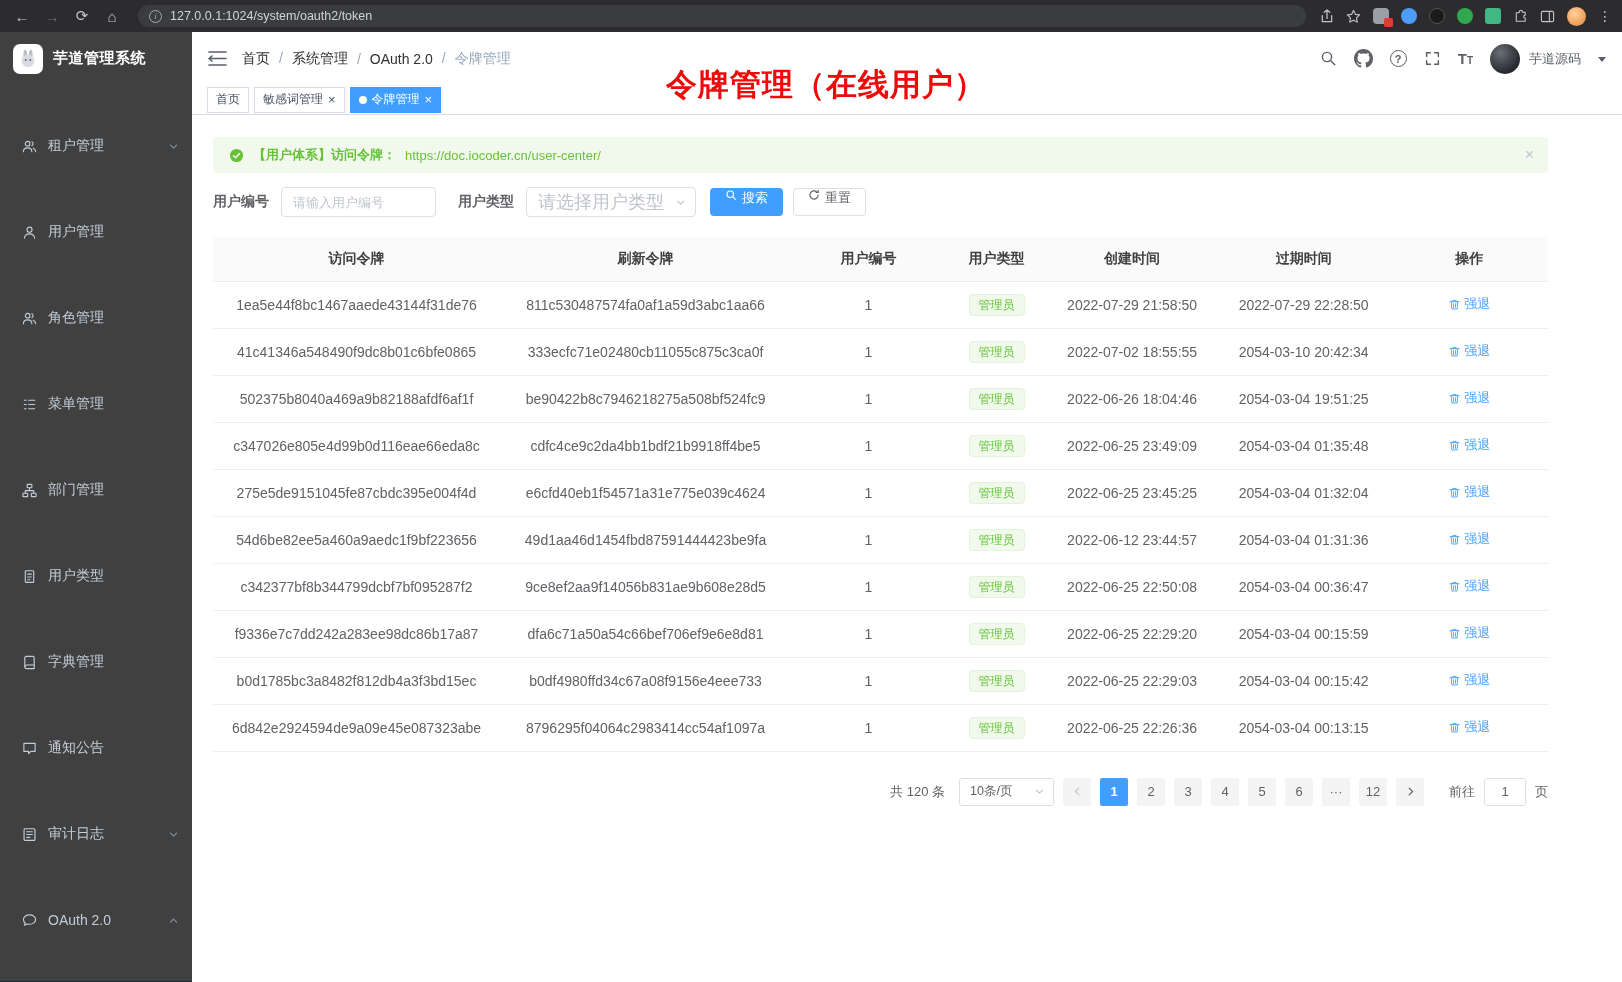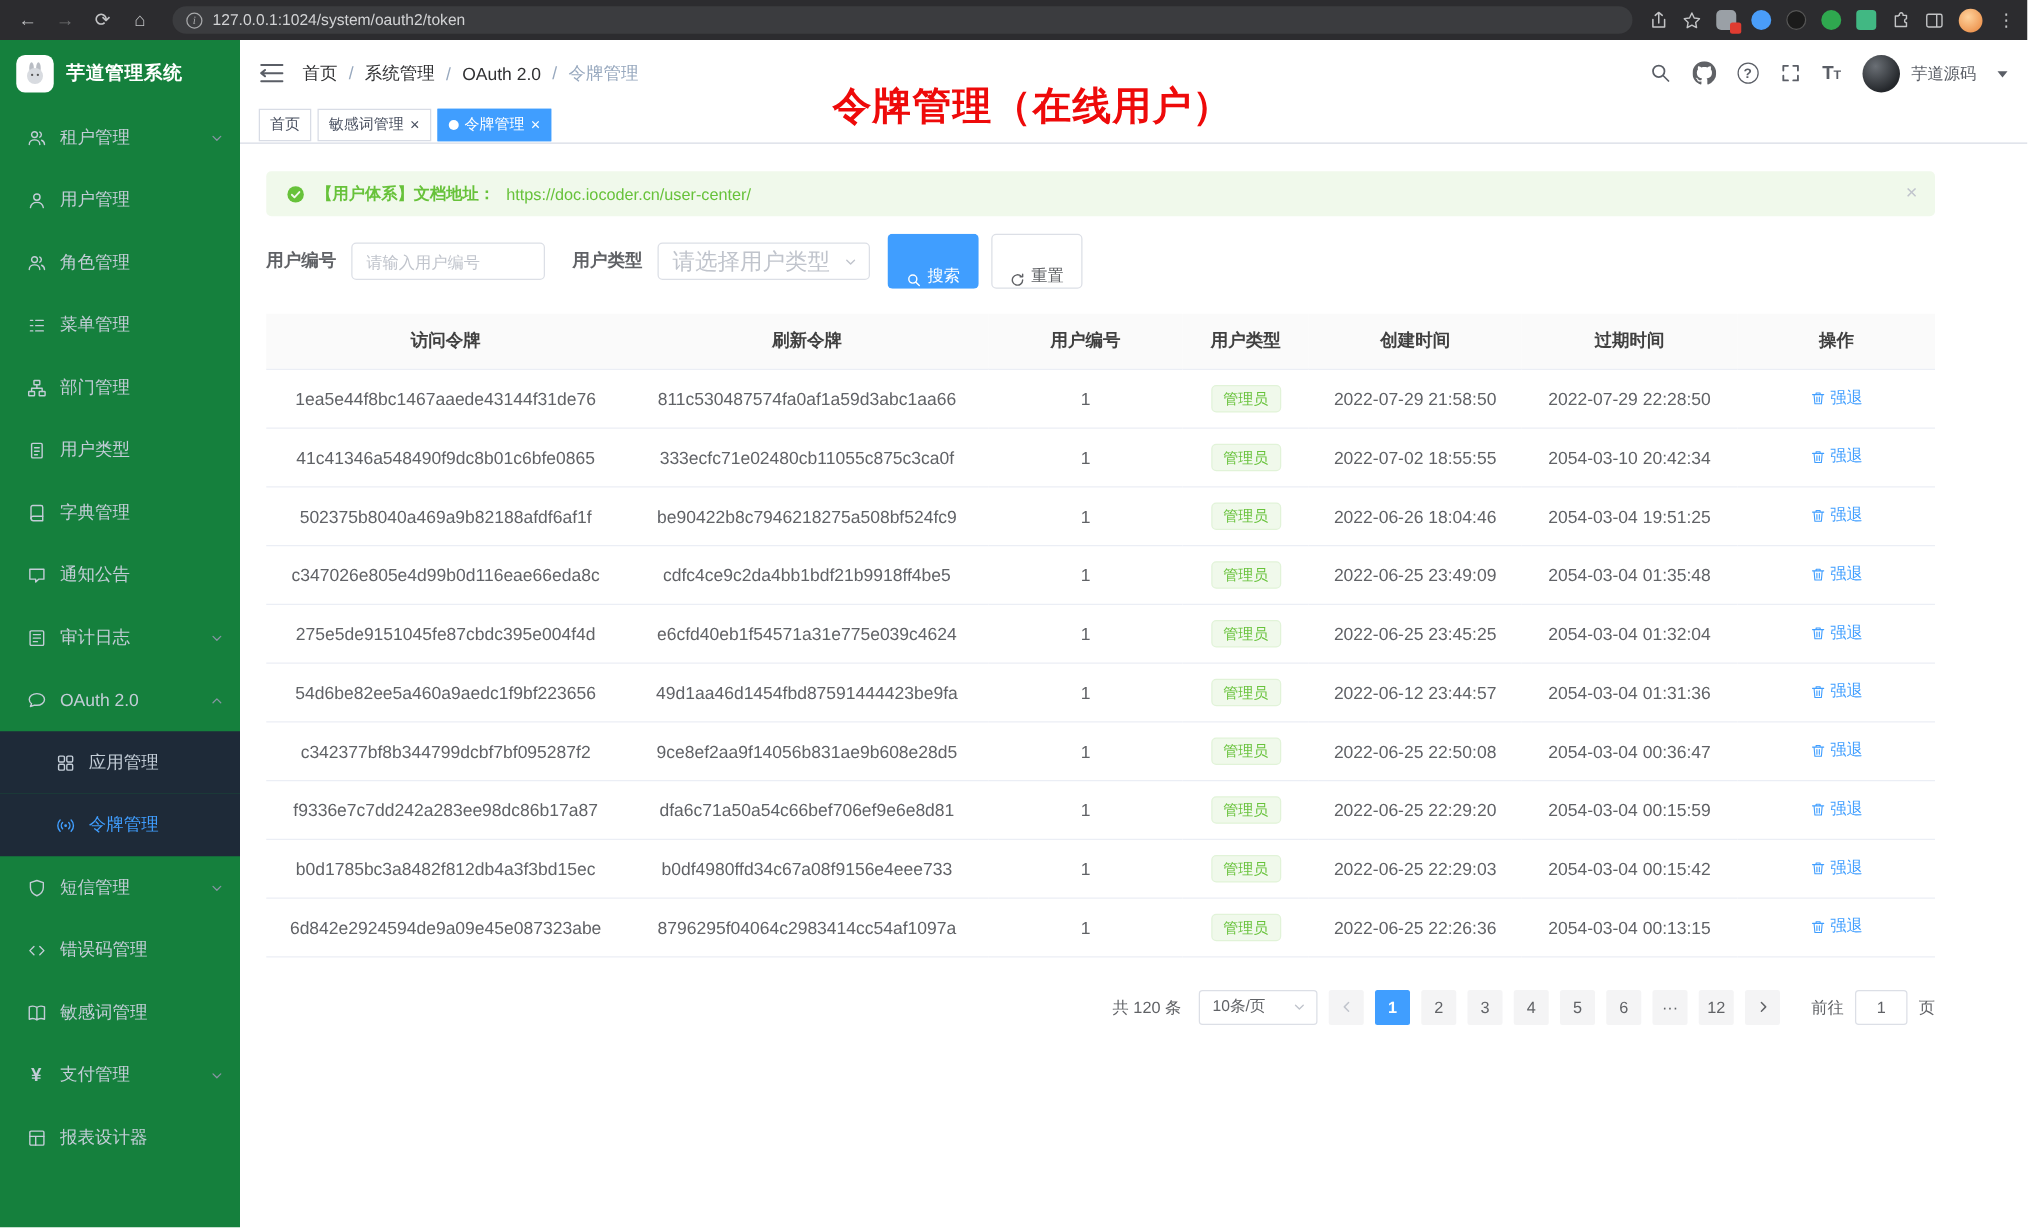--- a/index.html
+++ b/index.html
@@ -24,21 +24,21 @@
   .e4 { background:#2fa84f; border-radius:50%; }
   .e5 { background:#41b883; border-radius:3px; }
   .ext-badge { position:absolute; right:-4px; bottom:-3px; width:9px; height:9px; background:#e03c31; border-radius:2px; }
   .b-avatar { width:19px; height:19px; border-radius:50%; background:radial-gradient(circle at 40% 35%, #ffd29c, #e8833a); cursor:pointer; }
   .kebab { font-size:14px; cursor:pointer; }
 
   
   .app { display:flex; height:950px; }
 
   
-  .sidebar { width:192px; background:#15803d; flex-shrink:0; display:flex; flex-direction:column; color:#c3cdd7; }
+  .sidebar { width:192px; background:#404040; flex-shrink:0; display:flex; flex-direction:column; color:#c3cdd7;gap:36px; }
   .side-logo { height:53px; display:flex; align-items:center; gap:10px; padding-left:13px; flex-shrink:0; }
   .logo-img { width:30px; height:30px; background:#fff; border-radius:7px; display:flex; align-items:center; justify-content:center; flex-shrink:0; }
   .side-title { color:#fff; font-size:15px; font-weight:700; letter-spacing:.5px; }
   .side-item { height:50px; display:flex; align-items:center; gap:11px; padding:0 13px 0 21px; font-size:14px; cursor:pointer; flex-shrink:0; }
   .side-item.sub { padding-left:44px; background:#1e2a38; }
   .side-item.active { color:#409eff; }
   .s-icon { width:16px; height:16px; display:flex; align-items:center; justify-content:center; flex-shrink:0; }
   .s-icon svg { width:15px; height:15px; stroke:currentColor; fill:none; stroke-width:1.2; stroke-linecap:round; stroke-linejoin:round; }
   .s-icon.txt { font-size:15px; font-weight:700; }
   .s-label { flex:1; white-space:nowrap; }
@@ -81,21 +81,21 @@
   .alert-link { color:#67c23a; font-size:13px; text-decoration:none; cursor:pointer; }
   .alert-close { position:absolute; right:14px; top:0; bottom:0; display:flex; align-items:center; color:#c0c4cc; font-size:16px; cursor:pointer; }
 
   .filter-form { display:flex; align-items:center; margin-top:14px; font-size:14px; }
   .f-label { font-weight:700; color:#606266; margin-right:12px; white-space:nowrap; }
   .f-label.second { margin-left:22px; }
   .f-input { width:155px; height:30px; border:1px solid #dcdfe6; border-radius:4px; padding:0 11px; font-size:13px; color:#606266; outline:none; font-family:inherit; }
   .f-input::placeholder { color:#c0c4cc; }
   .f-select { width:170px; height:30px; border:1px solid #dcdfe6; border-radius:4px; padding:0 9px 0 11px; display:flex; align-items:center; justify-content:space-between; color:#c0c4cc; font-size:18px; cursor:pointer; background:#fff; }
   .sel-caret svg { width:11px; height:11px; stroke:#c0c4cc; fill:none; stroke-width:1.6; stroke-linecap:round; stroke-linejoin:round; }
-  .btn { height:44px; border-radius:4px; display:inline-flex; align-items:flex-end; gap:5px; padding:0 14px; font-size:13px; cursor:pointer; border:1px solid transparent; font-family:inherit; }
+  .btn { height:28px; border-radius:4px; display:inline-flex; align-items:flex-start; gap:5px; padding:0 14px; font-size:13px; cursor:pointer; border:1px solid transparent; font-family:inherit; }
   .btn svg { width:12px; height:12px; fill:none; stroke:currentColor; stroke-width:1.5; stroke-linecap:round; stroke-linejoin:round; }
   .btn-primary { background:#409eff; color:#fff; margin-left:14px; }
   .btn-plain { background:#fff; color:#606266; border-color:#dcdfe6; margin-left:10px; }
 
   .data-table { width:1335px; border-collapse:collapse; table-layout:fixed; margin-top:20px; font-size:14px; }
   .data-table th { height:44px; background:#fafafa; color:#404040; font-weight:600; border-bottom:1px solid #ebeef5; text-align:center; }
   .data-table td { height:47px; color:#606266; border-bottom:1px solid #ebeef5; text-align:center; white-space:nowrap; overflow:hidden; }
   .tag-admin { display:inline-block; height:22px; line-height:20px; padding:0 9px; background:#f0f9eb; border:1px solid #e1f3d8; color:#67c23a; font-size:12px; border-radius:4px; }
   .action-link { color:#409eff; font-size:13px; display:inline-flex; align-items:center; gap:3px; cursor:pointer; }
   .ticon { width:13px; height:13px; fill:none; stroke:currentColor; stroke-width:1.1; stroke-linecap:round; stroke-linejoin:round; }
@@ -406,21 +406,21 @@
       </div>
     </div>
 
     <div class="content">
 
       <div class="alert">
         <svg width="15" height="15" viewBox="0 0 16 16">
             <circle cx="8" cy="8" r="7" fill="#67c23a"></circle>
             <path d="M4.8 8.3l2.2 2.2 4.2-4.5" stroke="#f0f9eb" stroke-width="1.6" fill="none" stroke-linecap="round" stroke-linejoin="round"></path>
           </svg>
-        <span class="alert-text">【用户体系】文档地址：</span>
+        <span class="alert-text">【用户体系】访问令牌：</span>
         <a class="alert-link">https://doc.iocoder.cn/user-center/</a>
         <span class="alert-close">×</span>
       </div>
 
       <div class="filter-form">
         <span class="f-label">用户编号</span>
         <input class="f-input" type="text" placeholder="请输入用户编号" style="">
         <span class="f-label second">用户类型</span>
         <div class="f-select">
           <span>请选择用户类型</span>

